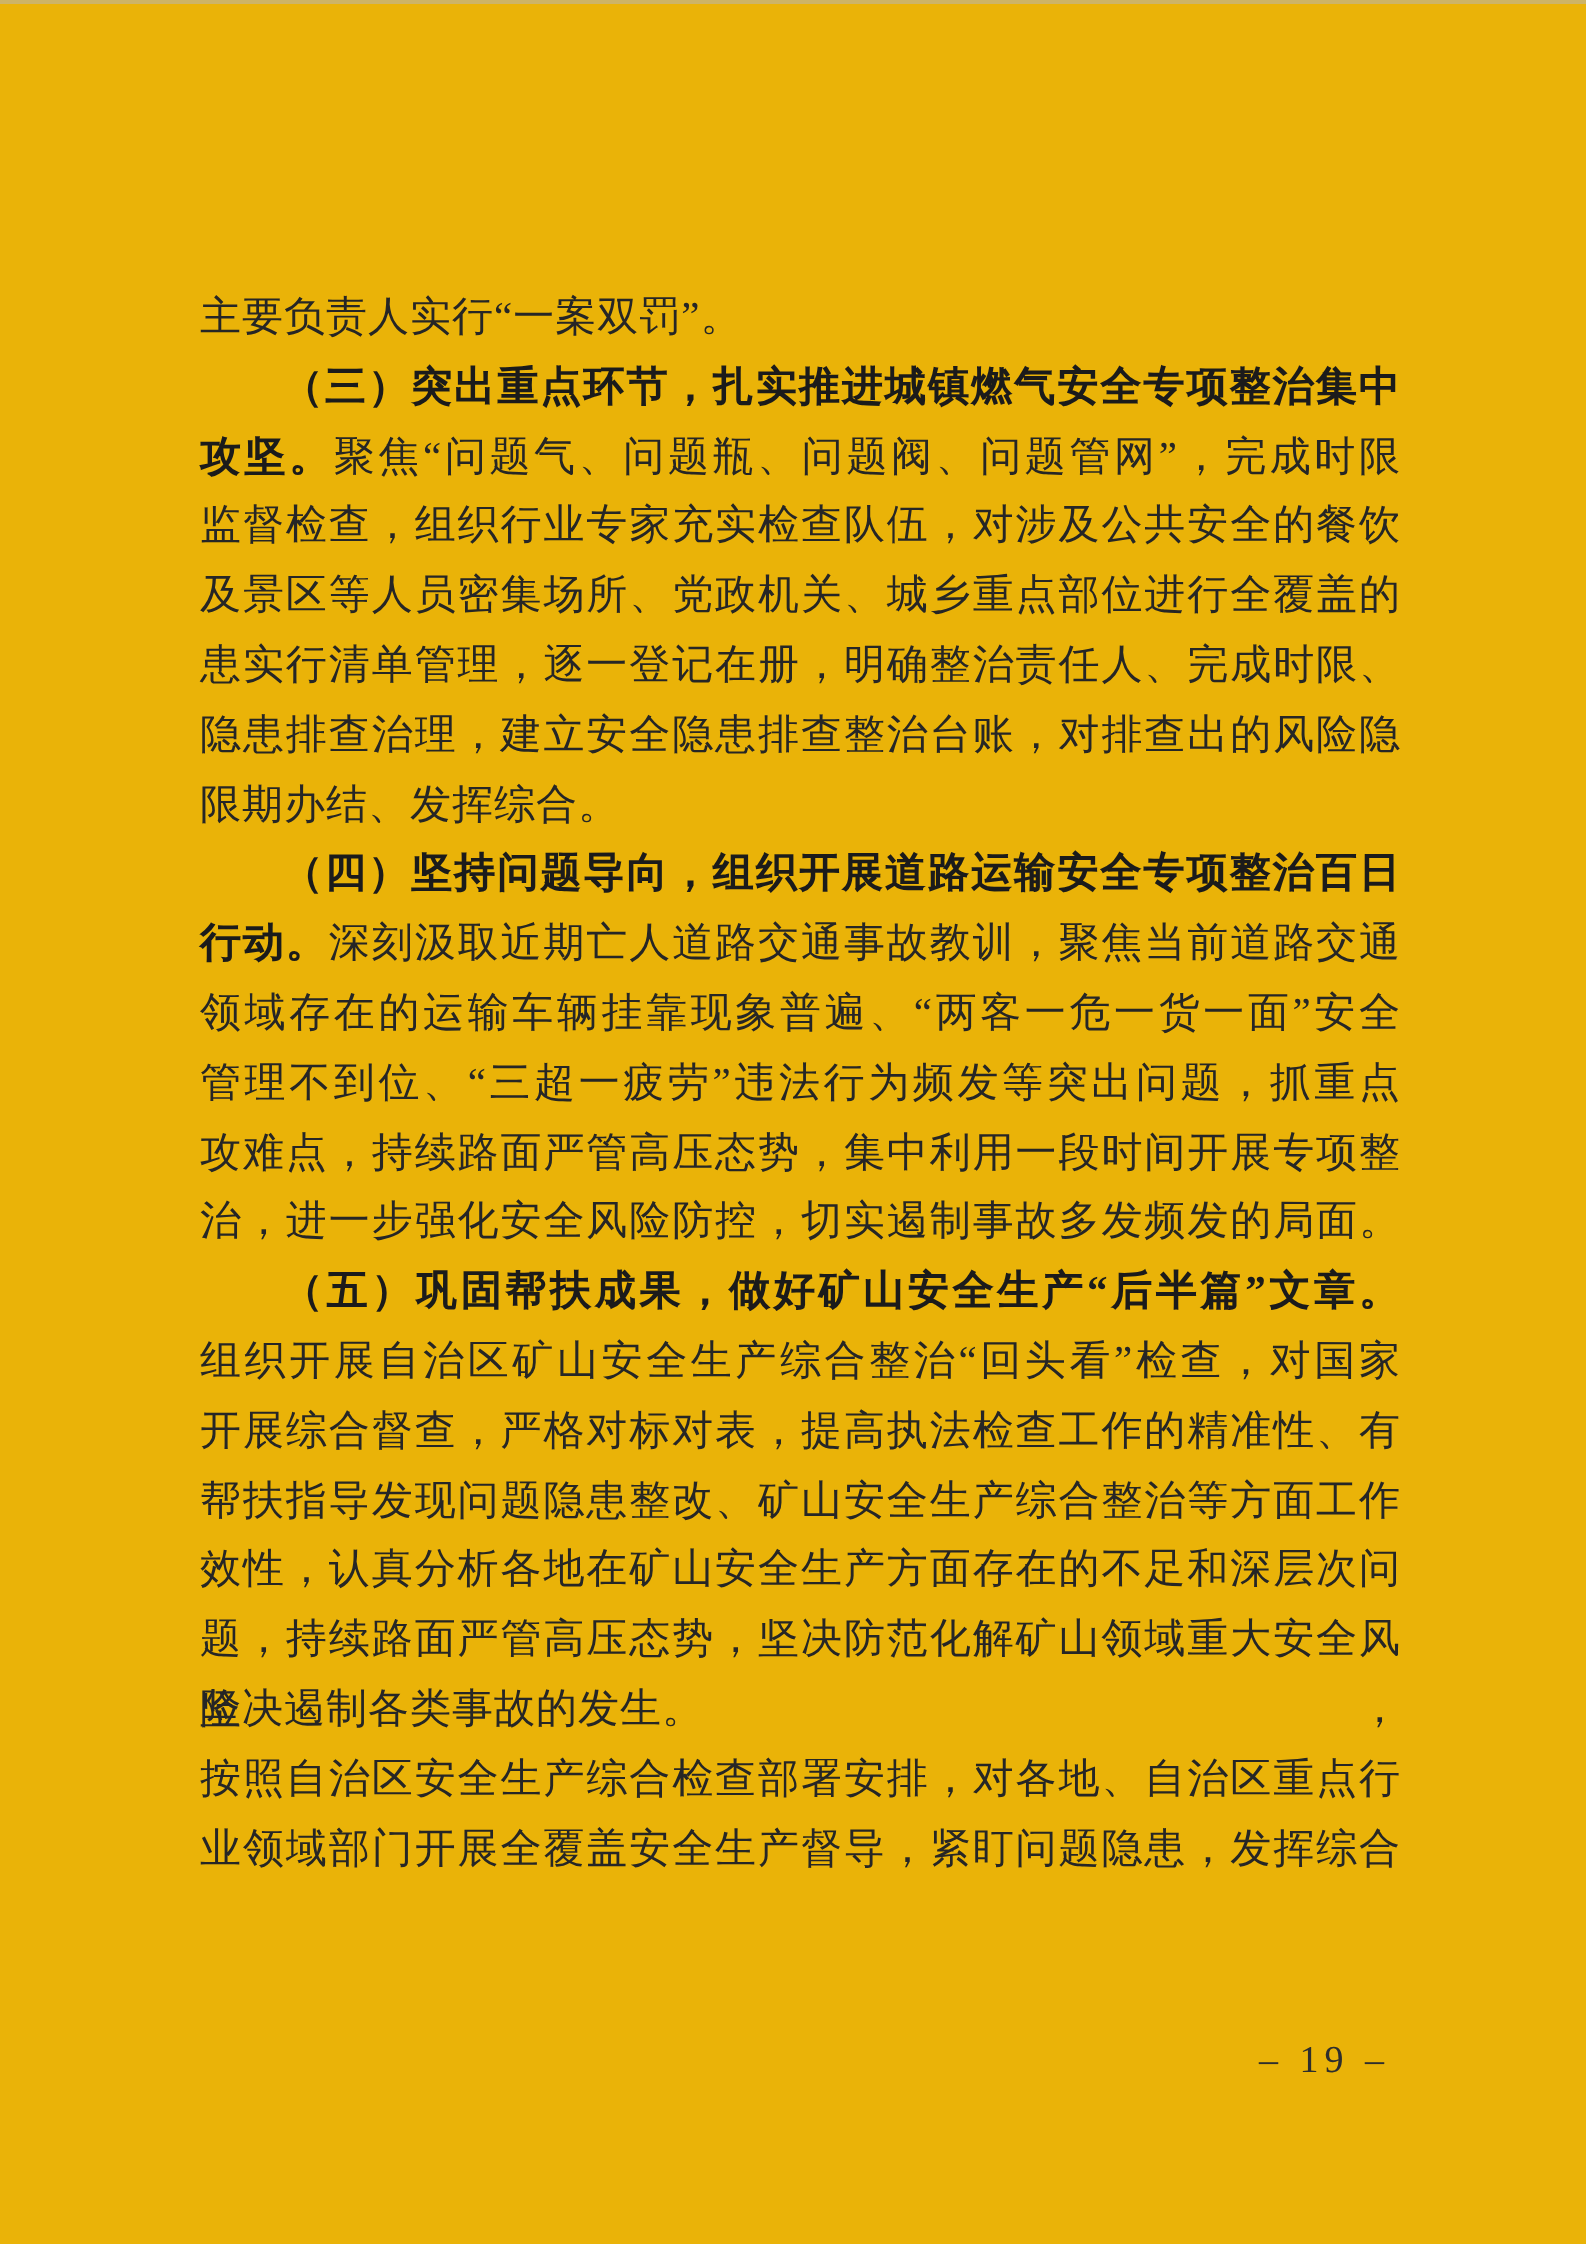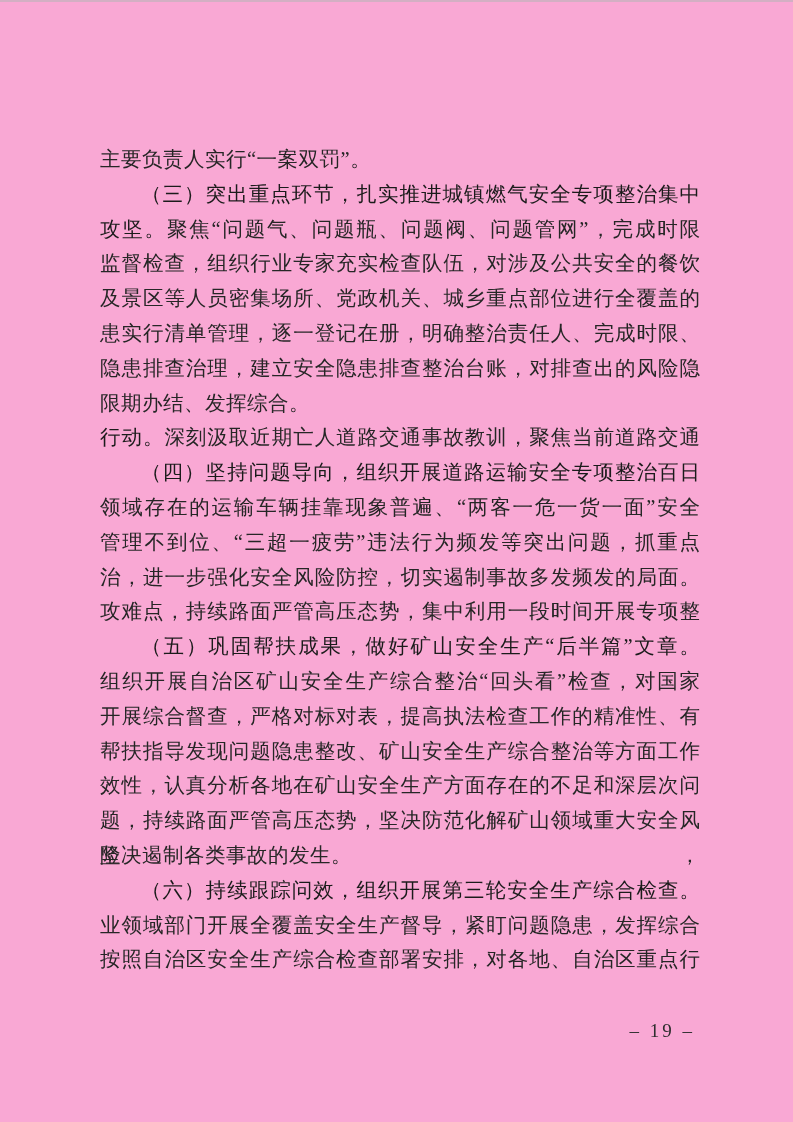--- a/index.html
+++ b/index.html
@@ -4,21 +4,21 @@
 <style>
   html, body {
     margin: 0;
     padding: 0;
     background: #ffffff;
   }
   .page {
     position: relative;
     width: 793px;
     height: 1122px;
-    background: #f9a8d4;
+    background: #eab308;
     overflow: hidden;
     font-family: "Liberation Serif", "DejaVu Serif", serif;
   }
   .scan-edge {
     position: absolute;
     top: 0; left: 0;
     width: 100%; height: 2px;
     background: #b5b5b5;
     opacity: .55;
   }
@@ -38,21 +38,21 @@
   }
   .line.justify {
     text-align: justify;
     text-align-last: justify;
     letter-spacing: 0;
   }
   .line.indent {
     text-indent: 2em;
   }
   .seg.bold {
-    font-weight: normal;
+    font-weight: bold;
     color: #1b1b1b;
   }
   .page-footer {
     position: absolute;
     top: 1020px;
     right: 98px;
     font-size: 19px;
     color: #2e2e2e;
     letter-spacing: 3px;
     font-family: "Liberation Serif", "DejaVu Serif", serif;
@@ -66,31 +66,30 @@
   <div class="scan-edge"></div>
   <div class="text-block">
       <div class="line"><span class="seg">主要负责人实行“一案双罚”。</span></div>
       <div class="line indent justify"><span class="seg bold">（三）突出重点环节，扎实推进城镇燃气安全专项整治集中</span></div>
       <div class="line justify"><span class="seg bold">攻坚。</span><span class="seg">聚焦“问题气、问题瓶、问题阀、问题管网”，完成时限</span></div>
       <div class="line justify"><span class="seg">监督检查，组织行业专家充实检查队伍，对涉及公共安全的餐饮</span></div>
       <div class="line justify"><span class="seg">及景区等人员密集场所、党政机关、城乡重点部位进行全覆盖的</span></div>
       <div class="line justify"><span class="seg">患实行清单管理，逐一登记在册，明确整治责任人、完成时限、</span></div>
       <div class="line justify"><span class="seg">隐患排查治理，建立安全隐患排查整治台账，对排查出的风险隐</span></div>
       <div class="line"><span class="seg">限期办结、发挥综合。</span></div>
+      <div class="line indent justify"><span class="seg bold">（四）坚持问题导向，组织开展道路运输安全专项整治百日</span></div>
       <div class="line justify"><span class="seg bold">行动。</span><span class="seg">深刻汲取近期亡人道路交通事故教训，聚焦当前道路交通</span></div>
-      <div class="line indent justify"><span class="seg bold">（四）坚持问题导向，组织开展道路运输安全专项整治百日</span></div>
       <div class="line justify"><span class="seg">领域存在的运输车辆挂靠现象普遍、“两客一危一货一面”安全</span></div>
       <div class="line justify"><span class="seg">管理不到位、“三超一疲劳”违法行为频发等突出问题，抓重点</span></div>
+      <div class="line justify"><span class="seg">攻难点，持续路面严管高压态势，集中利用一段时间开展专项整</span></div>
       <div class="line justify"><span class="seg">治，进一步强化安全风险防控，切实遏制事故多发频发的局面。</span></div>
-      <div class="line justify"><span class="seg">攻难点，持续路面严管高压态势，集中利用一段时间开展专项整</span></div>
       <div class="line indent justify"><span class="seg bold">（五）巩固帮扶成果，做好矿山安全生产“后半篇”文章。</span></div>
       <div class="line justify"><span class="seg">组织开展自治区矿山安全生产综合整治“回头看”检查，对国家</span></div>
       <div class="line justify"><span class="seg">开展综合督查，严格对标对表，提高执法检查工作的精准性、有</span></div>
       <div class="line justify"><span class="seg">帮扶指导发现问题隐患整改、矿山安全生产综合整治等方面工作</span></div>
       <div class="line justify"><span class="seg">效性，认真分析各地在矿山安全生产方面存在的不足和深层次问</span></div>
       <div class="line justify"><span class="seg">题，持续路面严管高压态势，坚决防范化解矿山领域重大安全风险，</span></div>
       <div class="line"><span class="seg">坚决遏制各类事故的发生。</span></div>
-      <div class="line indent justify"><span class="seg bold">（六）持续跟踪问效，组织开展第三轮安全生产综合检查。</span></div>
+      <div class="line justify"><span class="seg">按照自治区安全生产综合检查部署安排，对各地、自治区重点行</span></div>
       <div class="line justify"><span class="seg">业领域部门开展全覆盖安全生产督导，紧盯问题隐患，发挥综合</span></div>
-      <div class="line justify"><span class="seg">按照自治区安全生产综合检查部署安排，对各地、自治区重点行</span></div>
     </div>
   <div class="page-footer">– 19 –</div>
 </div>
 
 </body></html>

